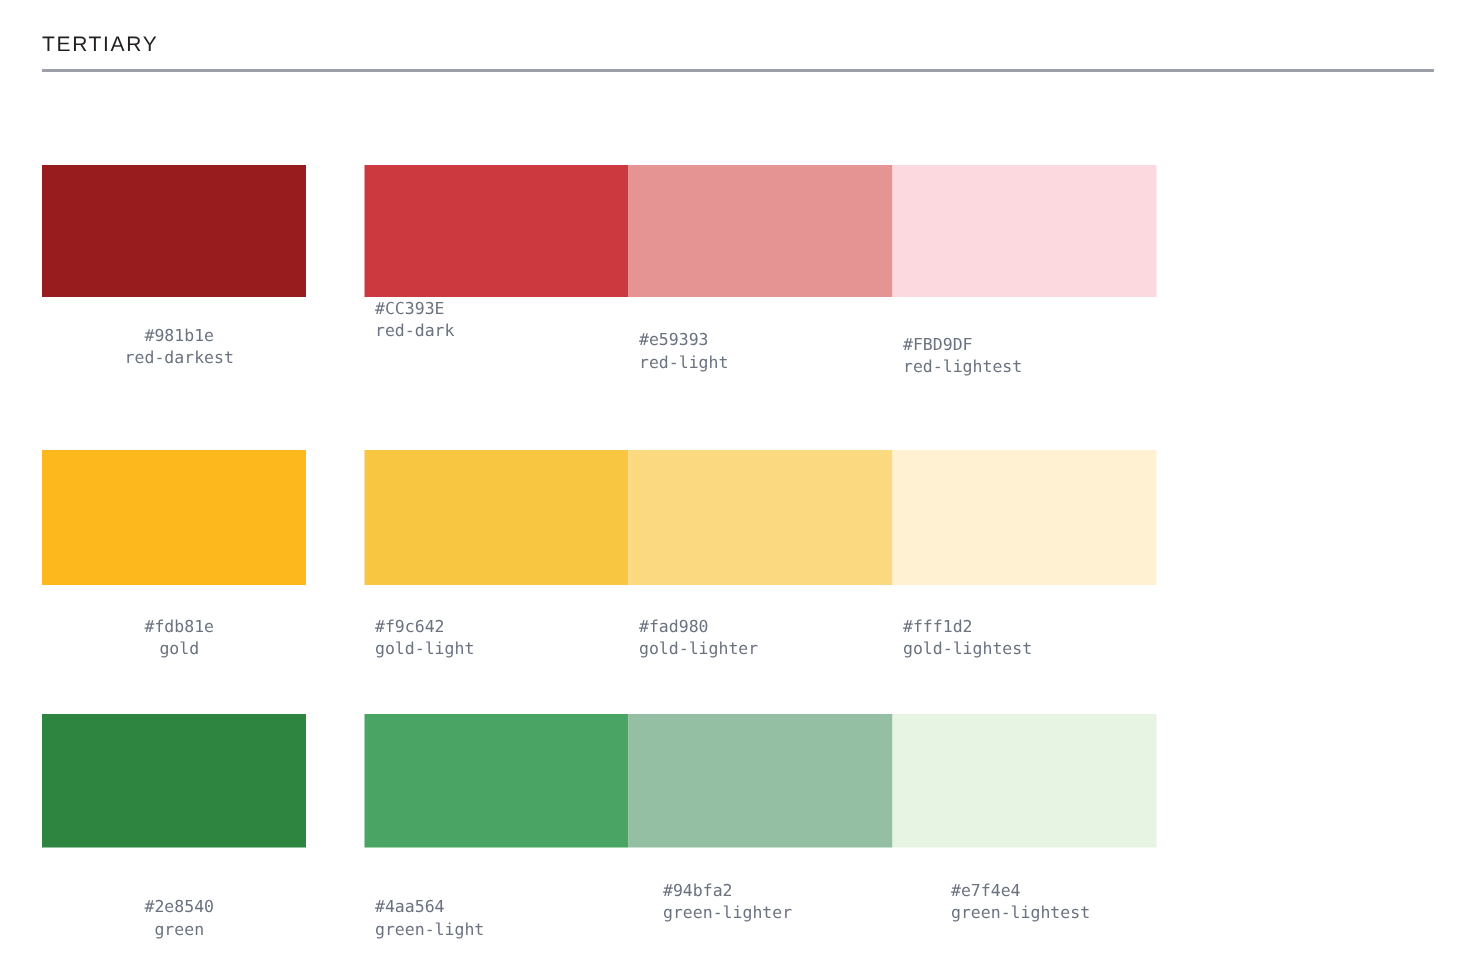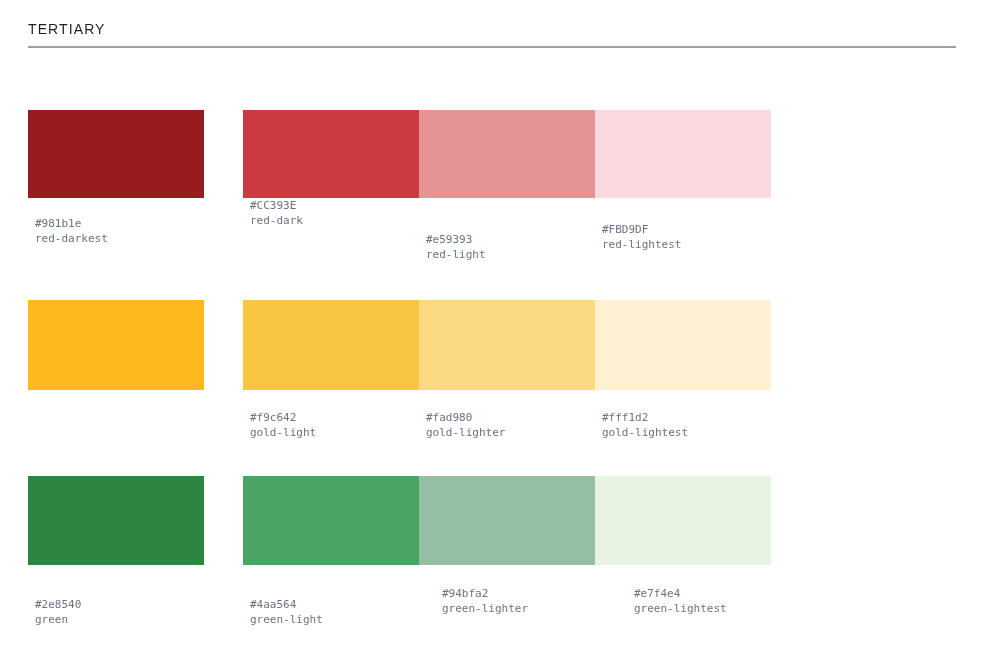--- a/index.html
+++ b/index.html
@@ -97,23 +97,23 @@
     font-family: "DejaVu Sans Mono", "Liberation Mono", monospace;
     font-size: 11px;
     line-height: 15px;
     color: #6b7280;
     white-space: nowrap;
   }
   .caption .hex { display: block; }
   .caption .name { display: block; }
 
   
-  .cap-pad-0 { padding-top: 18px; }
+  .cap-pad-0 { padding-top: 18px; text-align: center; }
   .cap-pad-1 { }
-  .cap-pad-2 { padding-top: 34px; }
+  .cap-pad-2 { padding-top: 21px; }
   .cap-pad-3 { padding-top: 24px; }
   .row-r2 .cap-pad-0,
   .row-r2 .cap-pad-1,
   .row-r2 .cap-pad-2,
   .row-r2 .cap-pad-3 { padding-top: 20px; }
   .row-r3 .cap-pad-0,
   .row-r3 .cap-pad-1 { padding-top: 32px; }
   .row-r3 .cap-pad-2,
   .row-r3 .cap-pad-3 { padding-top: 21px; margin-left: 16px; }
 </style>
@@ -160,20 +160,26 @@
         </div>
       </div>
     </div>
   </div>
 
   <div class="row row-r2">
     <div class="block-solo">
       <div class="chips">
         <div class="chip" style="background-color: rgb(253, 184, 30);"></div>
       </div>
+      <div class="captions">
+        <div class="caption cap-pad-0">
+          <span class="hex">#fdb81e</span>
+          <span class="name">gold</span>
+        </div>
+      </div>
     </div>
     <div class="block-group">
       <div class="chips">
         <div class="chip" style="background-color: rgb(249, 198, 66);"></div>
         <div class="chip" style="background-color: rgb(250, 217, 128);"></div>
         <div class="chip" style="background-color: rgb(255, 241, 210);"></div>
       </div>
       <div class="captions">
         <div class="caption cap-pad-1">
           <span class="hex">#f9c642</span>

